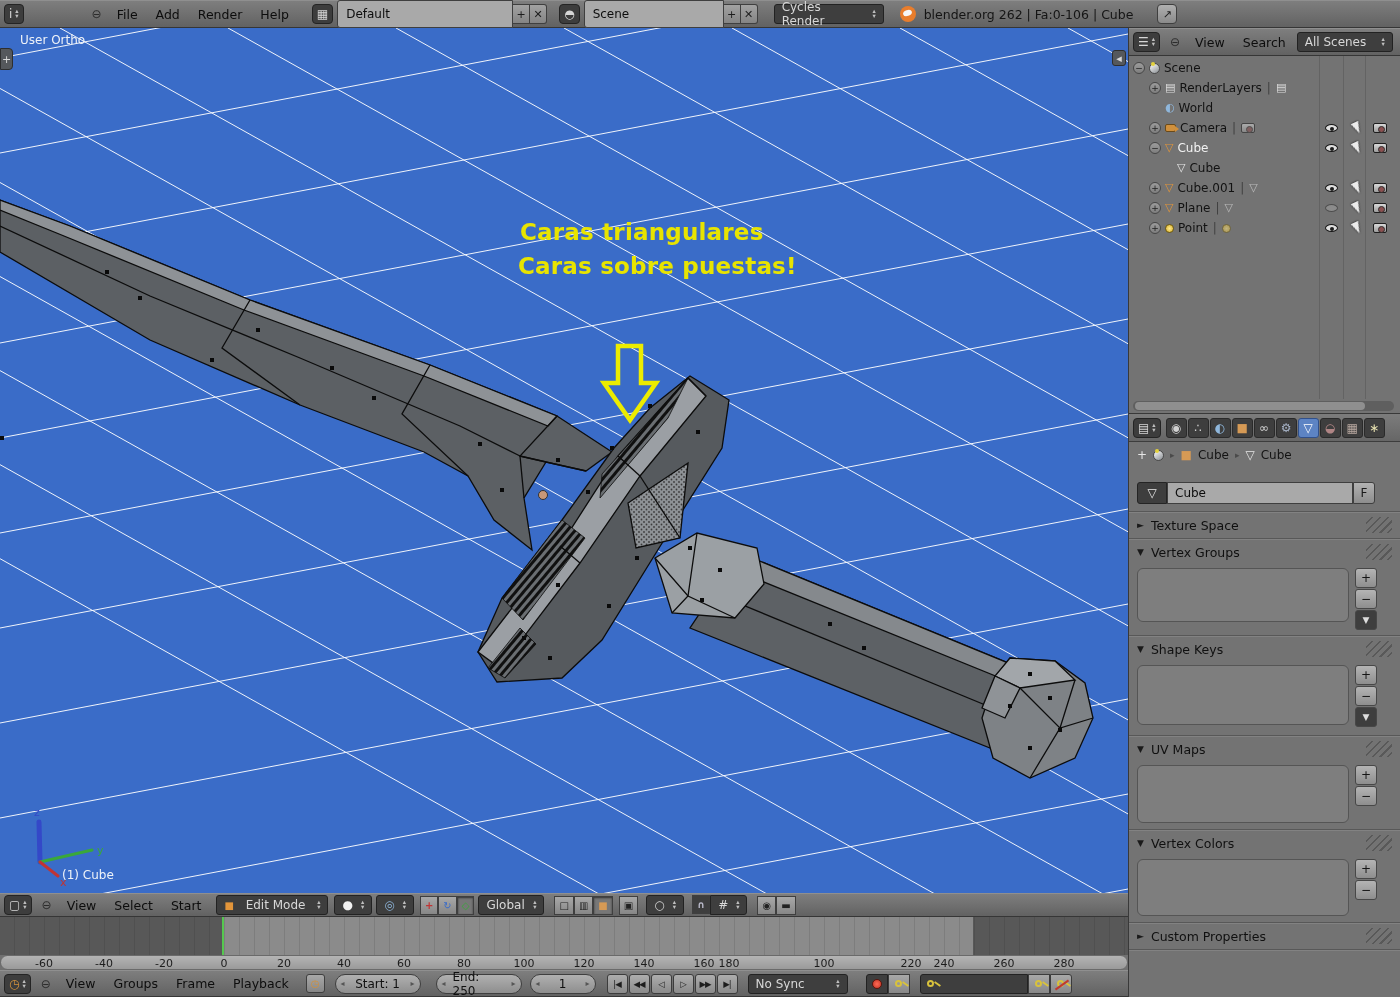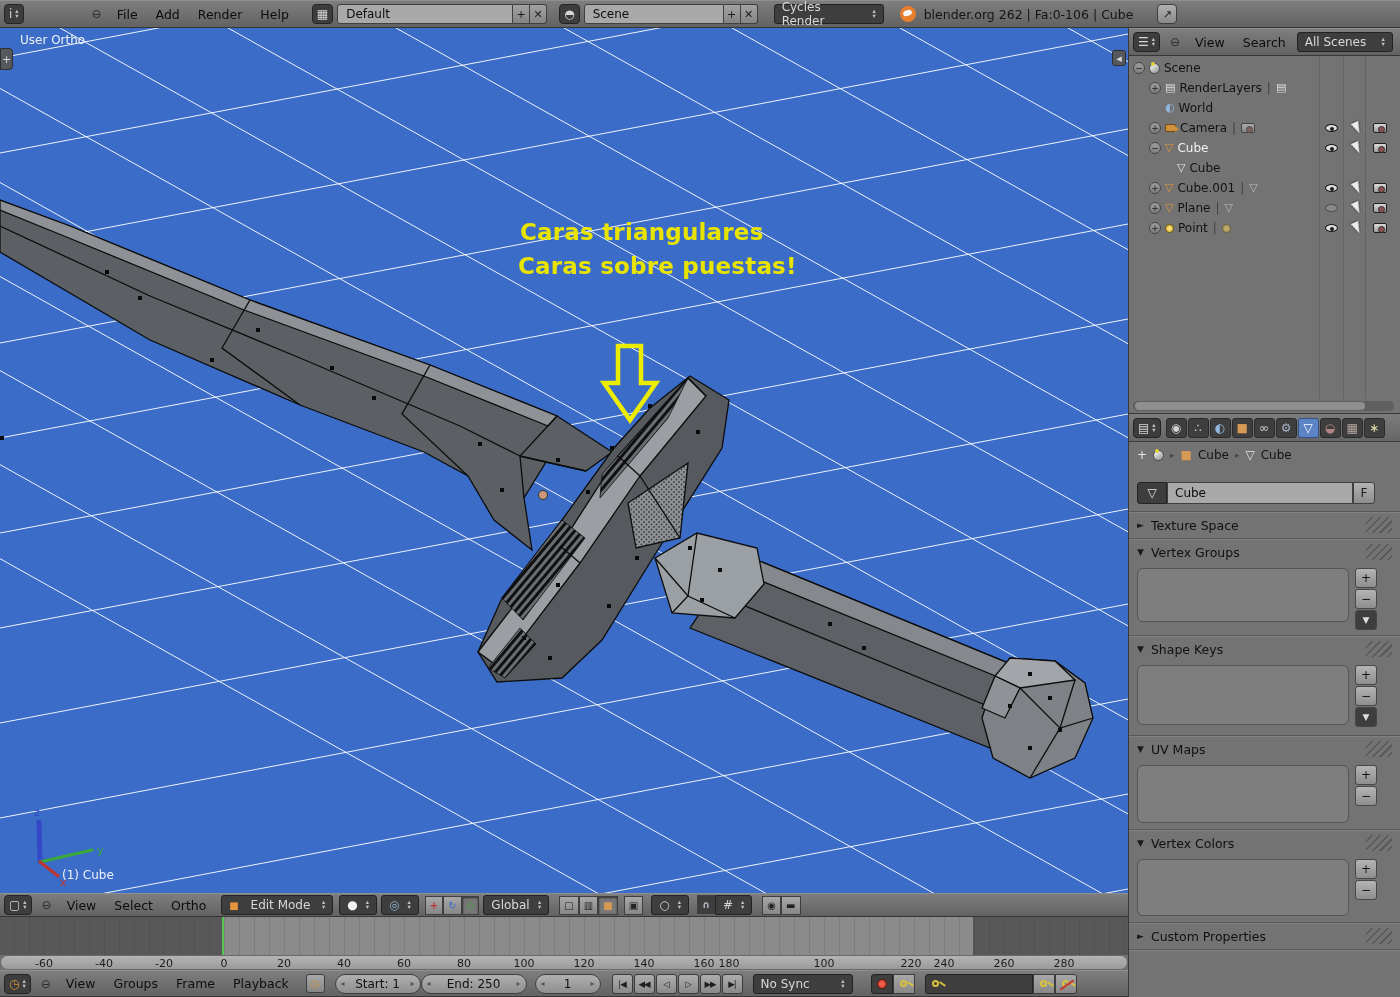--- a/index.html
+++ b/index.html
@@ -4,21 +4,21 @@
 <style>
   *{margin:0;padding:0;box-sizing:border-box;font-family:"DejaVu Sans",sans-serif}
   html,body{background:#4a4a4a}
   #app{position:relative;width:1400px;height:997px;background:#717171;overflow:hidden;font-size:12px;color:#1a1a1a}
   
   .hbar{position:absolute;background:linear-gradient(#7e7e7e,#626262);border-top:1px solid #8f8f8f;border-bottom:1px solid #363636;display:flex;align-items:center}
   .menu{padding:0 9px;color:#0d0d0d;font-size:12.5px}
   .edbtn{display:flex;align-items:center;background:#3d3d3d;border:1px solid #242424;border-radius:4px;height:20px;padding:0 4px;margin:0 4px;color:#d6d6d6;font-size:12px;gap:3px}
   .udarr i{display:block;font-style:normal;font-size:6.5px;line-height:5px;color:#c0c0c0}
   .collapse{color:#2c2c2c;font-size:12px;margin:0 6px}
-  .fld{background:#a9a9a9;border:1px solid #3f3f3f;height:20px;display:flex;align-items:center;padding:0 8px;color:#0d0d0d;border-radius:3px 0 0 3px}
+  .fld{background:#a9a9a9;border:1px solid #3f3f3f;height:28px;display:flex;align-items:center;padding:0 8px;color:#0d0d0d;border-radius:3px 0 0 3px}
   .sqb{width:17px;height:20px;background:linear-gradient(#a2a2a2,#848484);border:1px solid #3f3f3f;border-left:none;display:flex;align-items:center;justify-content:center;color:#1c1c1c;font-size:11px}
   .sqb.last{border-radius:0 3px 3px 0}
   .ddk{background:#3e3e3e;color:#d8d8d8;border:1px solid #222;border-radius:3px;height:20px;display:flex;align-items:center;padding:0 7px;gap:8px;font-size:12px}
   .blogo{width:16px;height:16px;border-radius:50%;background:#e87d2c;position:relative}
   .blogo::after{content:"";position:absolute;left:3px;top:4px;width:9px;height:6px;border-radius:50%;background:#f6f6f6;transform:rotate(-18deg)}
   .winbtn{width:20px;height:20px;background:linear-gradient(#b0b0b0,#8a8a8a);border:1px solid #3f3f3f;border-radius:4px;display:flex;align-items:center;justify-content:center;color:#222;font-size:11px}
   
   #viewport{position:absolute;left:0;top:28px;width:1128px;height:865px;background:#3a6cc8;overflow:hidden}
   .vplabel{position:absolute;color:#eef2f8;font-size:12px}
   .annot{position:absolute;color:#e8e400;font-weight:bold;font-size:23px;letter-spacing:.2px}
@@ -498,21 +498,21 @@
     <div class="edbtn">
       <span>▢</span>
       <span class="udarr">
           <i>▴</i>
           <i>▾</i>
         </span>
     </div>
     <span class="collapse">⊖</span>
     <span class="menu">View</span>
     <span class="menu">Select</span>
-    <span class="menu">Ortho</span>
+    <span class="menu">Start</span>
     <div class="ddk" style="margin-left:6px;width:112px;justify-content:space-between">
       <span style="color:#e2953a;font-size:10px">■</span>
       <span>Edit Mode</span>
       <span class="udarr">
           <i>▴</i>
           <i>▾</i>
         </span>
     </div>
     <div class="ddk" style="margin-left:6px">
       <span style="color:#f2f2f2">●</span>
@@ -626,21 +626,21 @@
     <span class="menu">View</span>
     <span class="menu">Groups</span>
     <span class="menu">Frame</span>
     <span class="menu">Playback</span>
     <div class="smbtn" style="margin-left:8px;border-radius:3px">
         <span style="color:#d0903c">◷</span>
       </div>
     <div class="step" style="margin-left:10px;width:86px">
         <span>Start: 1</span>
       </div>
-    <div class="step" style="margin-left:0;width:106px">
+    <div class="step" style="margin-left:15px;width:86px">
         <span>End: 250</span>
       </div>
     <div class="step" style="margin-left:8px;width:66px">
         <span>1</span>
       </div>
     <div style="display:flex;margin-left:10px">
       <div class="pbtn">|◀</div>
       <div class="pbtn">◀◀</div>
       <div class="pbtn">◁</div>
       <div class="pbtn">▷</div>

